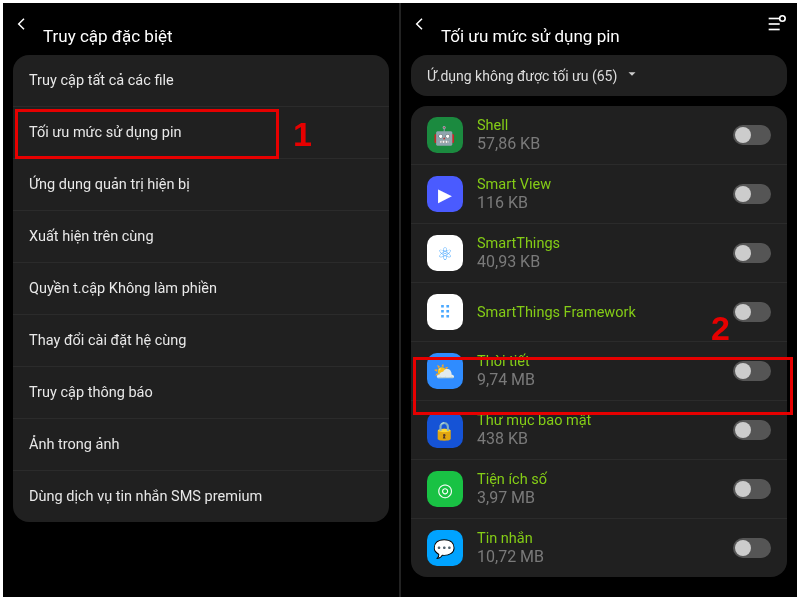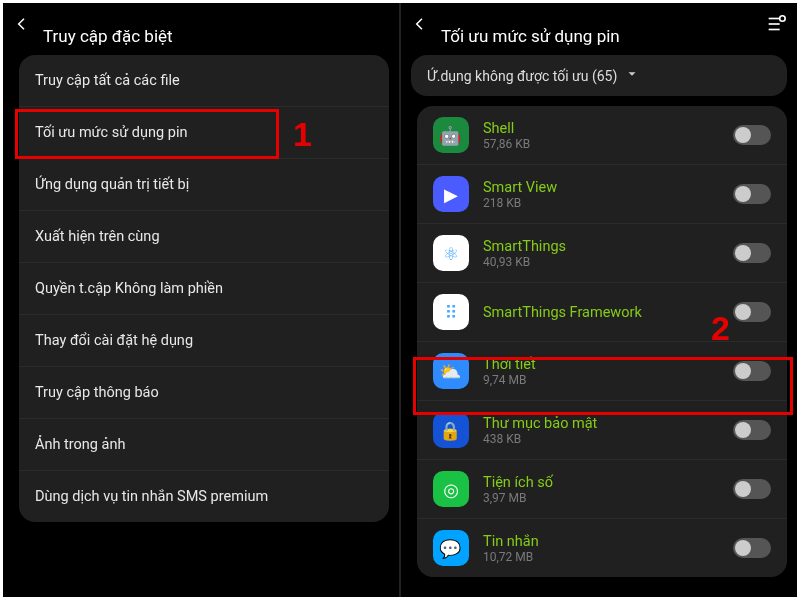--- a/index.html
+++ b/index.html
@@ -23,40 +23,40 @@
   .header-action { width: 22px; height: 22px; margin-left: auto; }
   .filter-bar {
     margin: 10px 10px 6px 10px;
     background: #202020; border-radius: 16px;
     padding: 12px 16px; color: #ddd;
     display: flex; align-items: flex-end; font-size: 14px;
   }
   .filter-caret { margin-left: 8px; }
   .filter-caret svg { width:14px;height:14px;fill:#ccc;}
   .list {
-    margin: 10px 10px 0 16px;
+    margin: 10px 10px 0 10px;
     background: #202020; border-radius: 16px;
     overflow: hidden;
   }
   .row {
     padding: 17px 16px;
     color: #e8e8e8; font-size: 14.5px;
     display: flex; align-items: center;
     border-bottom: 1px solid rgba(255,255,255,0.05);
   }
   .row:last-child { border-bottom: none; }
   .row.app { padding: 11px 16px; }
   .app-icon {
     width: 36px; height: 36px; border-radius: 10px;
     margin-right: 14px; display:flex;align-items:center;justify-content:center;
     flex-shrink:0; font-size: 18px; color:#fff;
   }
   .app-text { flex: 1; display:flex; flex-direction:column; }
   .app-name { font-size: 14.5px; color: #84cc16; }
-  .app-size { font-size: 12px; color: #7a7a7a; }
+  .app-size { font-size: 16px; color: #7a7a7a; }
   .toggle {
     width: 38px; height: 20px; border-radius: 11px;
     background: #555; position: relative; flex-shrink:0;
   }
   .toggle::after {
     content:""; position:absolute; width:16px;height:16px;
     background:#ccc; border-radius:50%; top:2px; left:2px;
   }
   .highlight-box {
     position: absolute; border: 3px solid #e60000;
@@ -81,30 +81,30 @@
     <span class="header-title">Truy cập đặc biệt</span>
   </div>
   <div class="list">
     <div class="row">
         <span>Truy cập tất cả các file</span>
       </div>
     <div class="row">
         <span>Tối ưu mức sử dụng pin</span>
       </div>
     <div class="row">
-        <span>Ứng dụng quản trị tiết bị</span>
+        <span>Ứng dụng quản trị hiện bị</span>
       </div>
     <div class="row">
         <span>Xuất hiện trên cùng</span>
       </div>
     <div class="row">
         <span>Quyền t.cập Không làm phiền</span>
       </div>
     <div class="row">
-        <span>Thay đổi cài đặt hệ dụng</span>
+        <span>Thay đổi cài đặt hệ cùng</span>
       </div>
     <div class="row">
         <span>Truy cập thông báo</span>
       </div>
     <div class="row">
         <span>Ảnh trong ảnh</span>
       </div>
     <div class="row">
         <span>Dùng dịch vụ tin nhắn SMS premium</span>
       </div>
@@ -144,21 +144,21 @@
         <div class="app-text">
           <div class="app-name">Shell</div>
           <div class="app-size">57,86 KB</div>
         </div>
         <div class="toggle"></div>
       </div>
       <div class="row app">
         <div class="app-icon" style="background: rgb(74, 91, 255);">▶</div>
         <div class="app-text">
           <div class="app-name">Smart View</div>
-          <div class="app-size">218 KB</div>
+          <div class="app-size">116 KB</div>
         </div>
         <div class="toggle"></div>
       </div>
       <div class="row app">
         <div class="app-icon" style="background: rgb(255, 255, 255); color: rgb(74, 168, 255);">⚛</div>
         <div class="app-text">
           <div class="app-name">SmartThings</div>
           <div class="app-size">40,93 KB</div>
         </div>
         <div class="toggle"></div>

